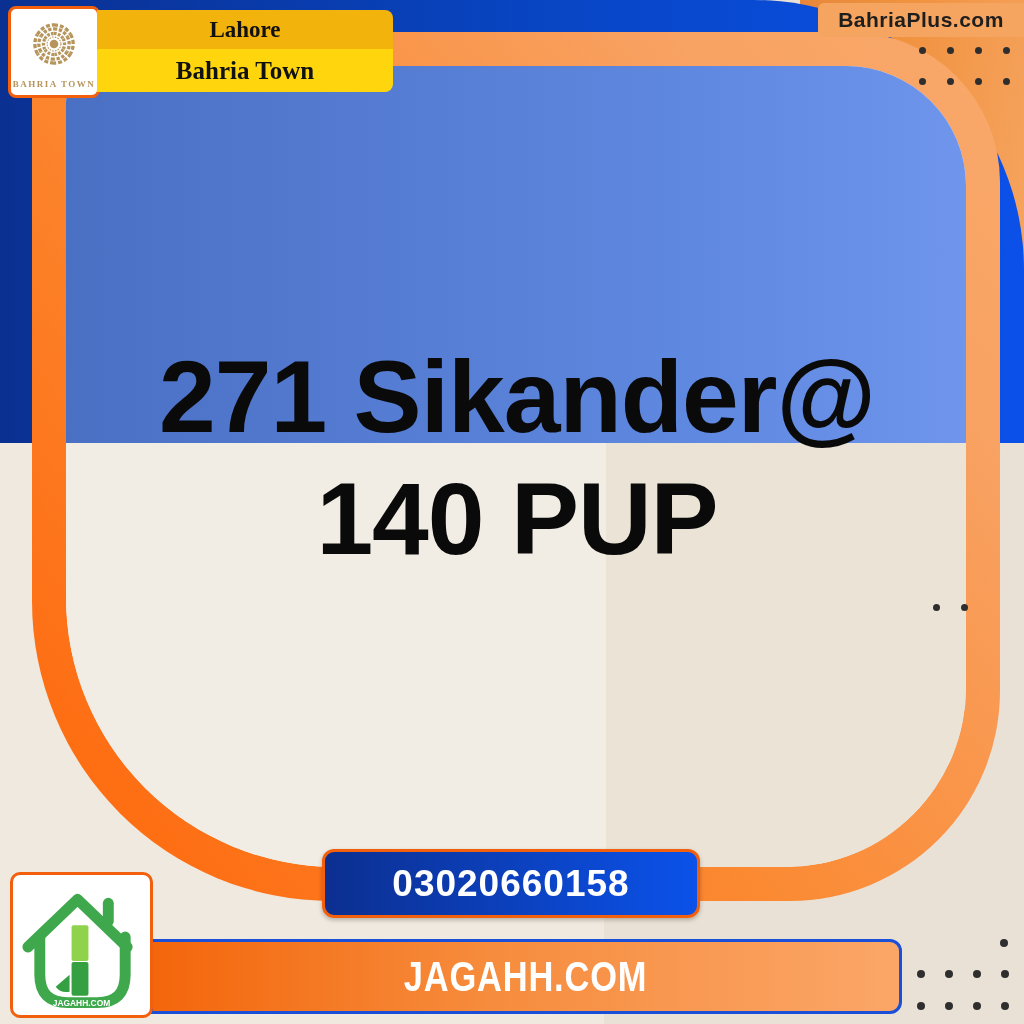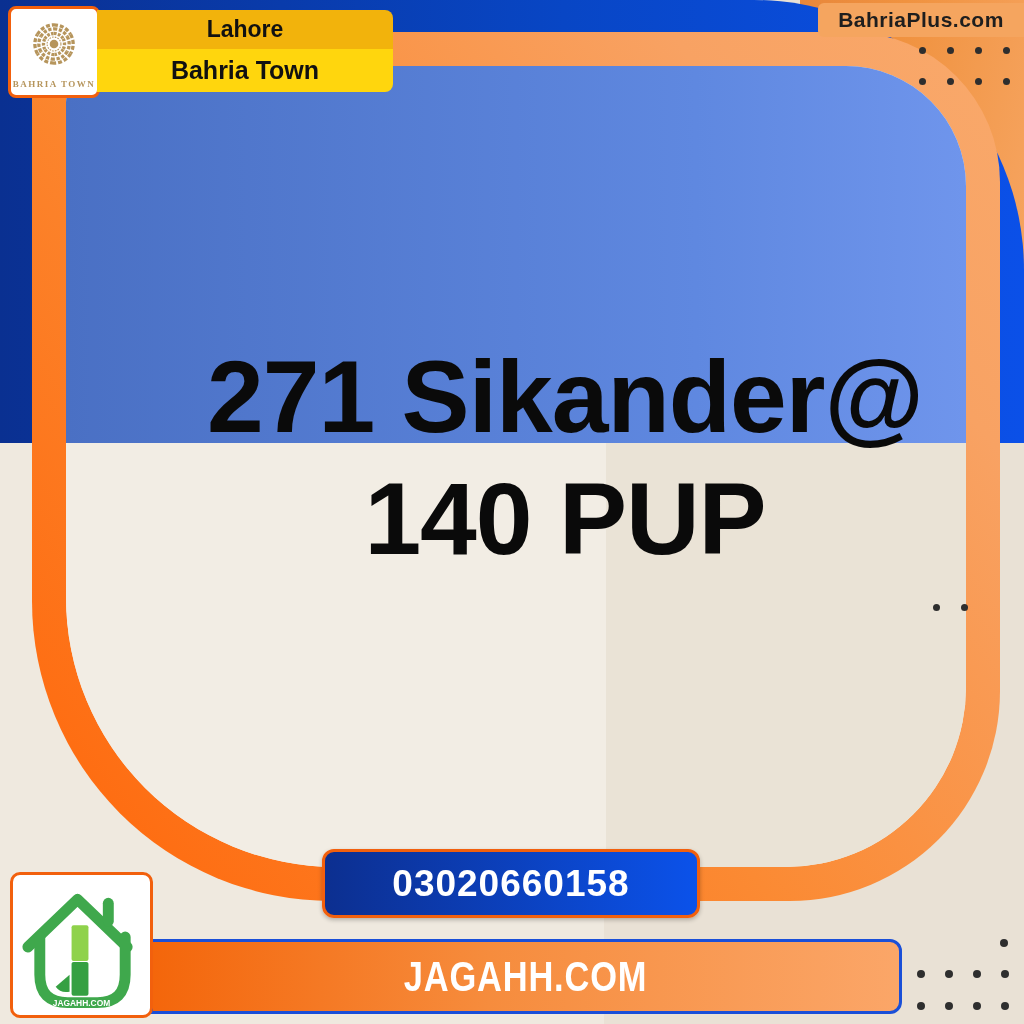--- a/index.html
+++ b/index.html
@@ -36,35 +36,35 @@
   .inner-beige-left{
     position:absolute;left:0;top:377px;width:540px;bottom:0;background:#F2EDE4;
   }
   .inner-beige-right{
     position:absolute;left:540px;top:377px;right:0;bottom:0;background:#EAE3D6;
   }
   
   .title{
     position:absolute;left:66px;top:336px;width:902px;
     text-align:center;color:#0A0A0A;font-weight:bold;
-    font-size:102px;line-height:122px;letter-spacing:-1px;white-space:nowrap;padding-left:48px;
+    font-size:102px;line-height:122px;letter-spacing:-1px;white-space:nowrap;
   }
   
   .bahria-logo-box{
     position:absolute;left:8px;top:6px;width:92px;height:92px;
     background:#FFFFFF;border:3px solid #F2600D;border-radius:8px;box-sizing:border-box;
   }
   .bahria-logo-box svg{position:absolute;left:10px;top:2px;width:66px;height:66px;}
   .bahria-logo-label{
     position:absolute;left:0;right:0;bottom:6px;text-align:center;
     font-family:"Liberation Serif","DejaVu Serif",serif;
     font-size:9px;letter-spacing:1.5px;color:#B6955C;font-weight:bold;
   }
   
-  .loc-banner{position:absolute;left:97px;top:10px;width:296px;height:82px;}
+  .loc-banner{position:absolute;left:97px;top:10px;width:296px;height:82px;font-family:Liberation Serif, serif;}
   .loc-row1{
     position:absolute;left:0;top:0;width:100%;height:39px;background:#F2B30C;
     border-radius:0 8px 0 0;display:flex;align-items:center;justify-content:center;
     font-weight:bold;font-size:23px;color:#111111;
   }
   .loc-row2{
     position:absolute;left:0;top:39px;width:100%;height:43px;background:#FFD60D;
     border-radius:0 0 8px 0;display:flex;align-items:center;justify-content:center;
     font-weight:bold;font-size:25px;color:#111111;
   }

